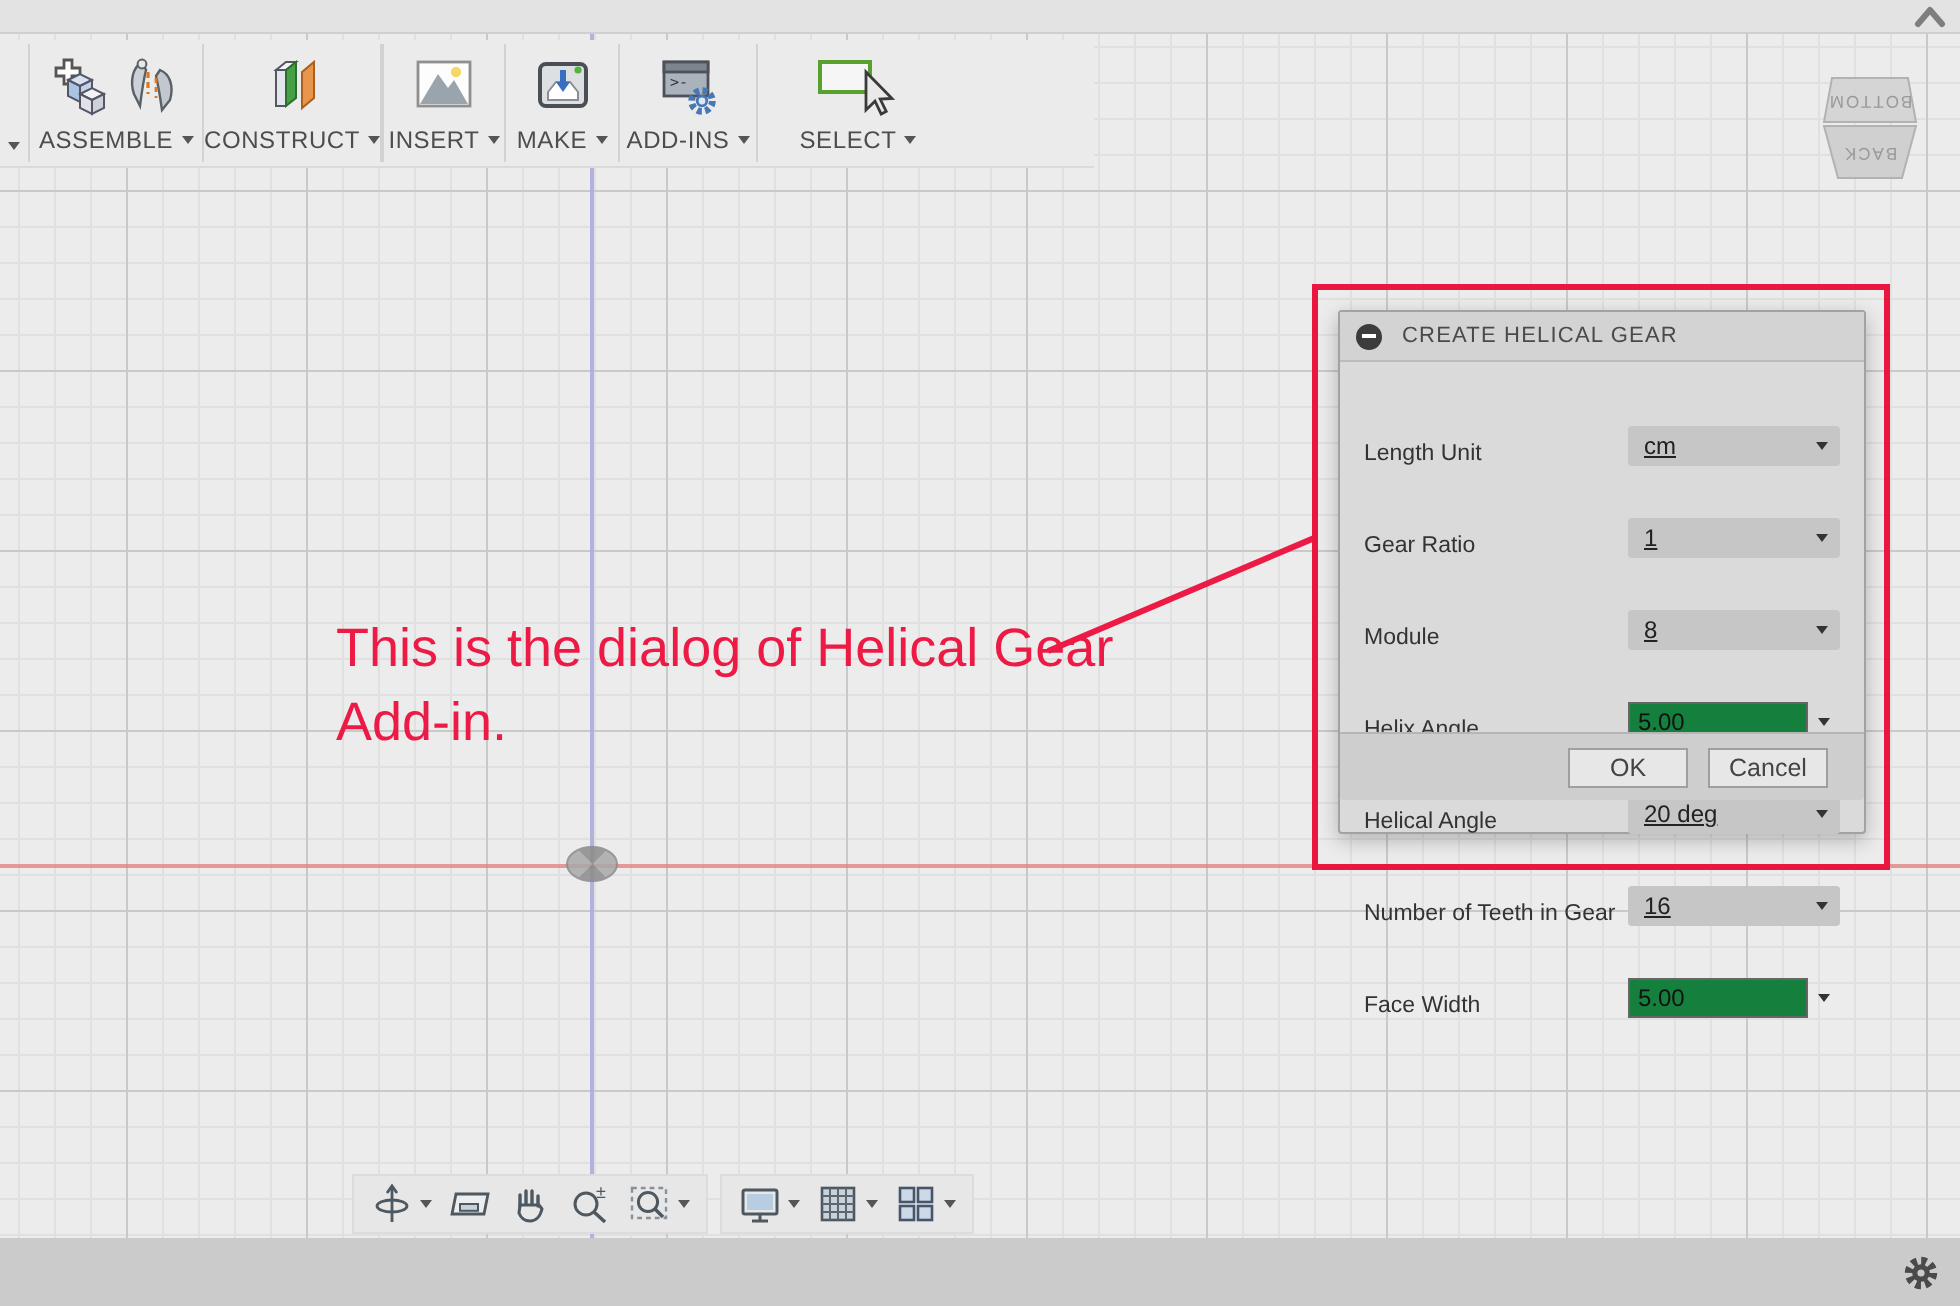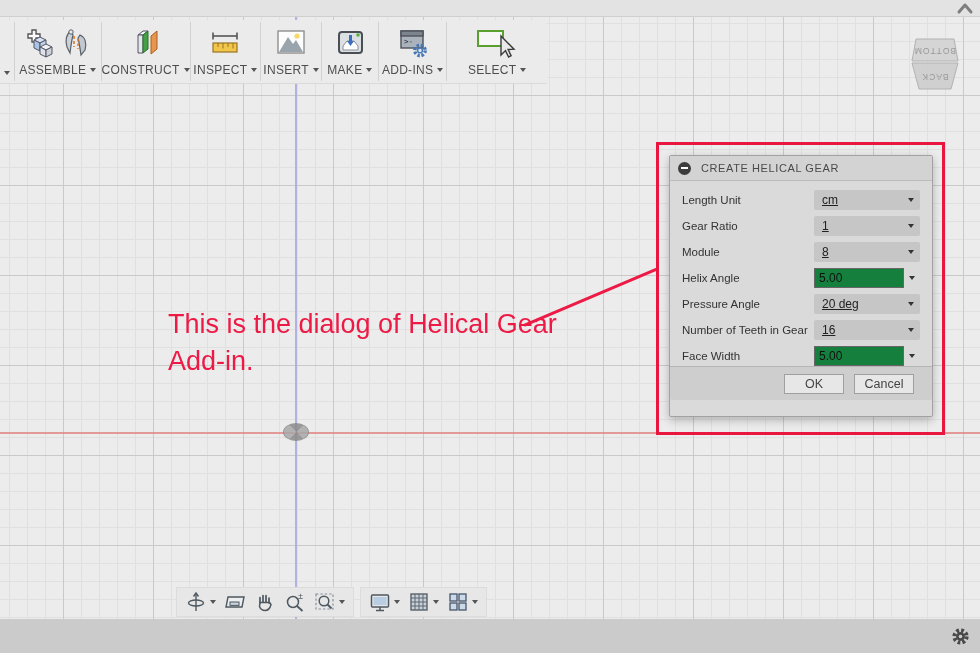--- a/index.html
+++ b/index.html
@@ -58,21 +58,21 @@
   
   .dialog { position:absolute; left:669px; top:155px; width:264px; height:262px;
     background:#dadada; border:1px solid #a2a2a2; border-radius:2px;
     box-shadow:0 3px 10px rgba(0,0,0,.25); z-index:25; }
   .dheader { height:25px; background:#d3d3d3; border-bottom:1px solid #bcbcbc;
     display:flex; align-items:center; padding-left:8px; }
   .dgrip { width:13px; height:13px; border-radius:50%; background:#3c3c3c; position:relative; cursor:pointer; }
   .dgrip::after { content:""; position:absolute; left:3px; top:5.5px; width:7px; height:2px; background:#fff; }
   .dtitle { margin-left:10px; font-size:11px; color:#4a4a4a; letter-spacing:.6px; }
   .dbody { padding-top:6px; }
-  .drow { height:26px; display:flex; align-items:center; position:relative; padding-left:12px; }
+  .drow { height:26px; display:flex; align-items:flex-end; position:relative; padding-left:12px;margin-top:20px; }
   .dlabel { font-size:11.5px; color:#333; }
   .dcombo { position:absolute; left:144px; width:106px; height:20px; background:#c6c6c6;
     border-radius:2px; display:flex; align-items:center; font-size:12px; color:#222;
     padding-left:8px; cursor:pointer;text-decoration:underline; }
   .dcombo .caret { position:absolute; right:6px; }
   .dinputwrap { position:absolute; left:144px; width:106px; height:20px; display:flex; align-items:center; }
   .dinput { width:90px; height:20px; border:1px solid #666; background:#15803d; font-size:12px;
     padding-left:4px; font-family:"Liberation Sans",sans-serif; color:#111; outline:none; }
   .dspin { width:16px; height:20px; display:flex; align-items:center; justify-content:center; cursor:pointer; }
   .dfooter { position:absolute; bottom:16px; left:0; right:0; height:34px; background:#cecece;
@@ -151,38 +151,20 @@
           <polygon points="21,9 27,4 27,22 21,27" fill="#e8954e" stroke="#ad5f1c" stroke-width="1"></polygon>
         </svg>
       </div>
       <div class="tlabel">
           <span>CONSTRUCT</span>
           <i class="caret"></i>
         </div>
     </div>
     <div class="tdiv"></div>
 
-    <div class="tgroup w-inspect">
-      <div class="ticons">
-        <svg width="32" height="30" viewBox="0 0 32 30">
-          <line x1="4" y1="8" x2="28" y2="8" stroke="#555" stroke-width="1.6"></line>
-          <line x1="4" y1="4.5" x2="4" y2="11.5" stroke="#555" stroke-width="1.6"></line>
-          <line x1="28" y1="4.5" x2="28" y2="11.5" stroke="#555" stroke-width="1.6"></line>
-          <rect x="4" y="15" width="24" height="9" fill="#f2c64b" stroke="#9a7420" stroke-width="1.2"></rect>
-          <line x1="9" y1="15" x2="9" y2="19" stroke="#9a7420" stroke-width="1"></line>
-          <line x1="14" y1="15" x2="14" y2="20.5" stroke="#9a7420" stroke-width="1"></line>
-          <line x1="19" y1="15" x2="19" y2="19" stroke="#9a7420" stroke-width="1"></line>
-          <line x1="24" y1="15" x2="24" y2="20.5" stroke="#9a7420" stroke-width="1"></line>
-        </svg>
-      </div>
-      <div class="tlabel">
-          <span>INSPECT</span>
-          <i class="caret"></i>
-        </div>
-    </div>
     <div class="tdiv"></div>
 
     <div class="tgroup w-insert">
       <div class="ticons">
         <svg width="32" height="30" viewBox="0 0 32 30">
           <rect x="3" y="3" width="26" height="22" fill="#fdfdfd" stroke="#8f8f8f" stroke-width="1.4"></rect>
           <polygon points="4,24 13,9 18,16 21,12 28,24" fill="#9aa4ad"></polygon>
           <circle cx="22" cy="8" r="2.6" fill="#f5d76a"></circle>
         </svg>
       </div>
@@ -285,21 +267,21 @@
       <div class="drow">
         <span class="dlabel">Helix Angle</span>
         <div class="dinputwrap">
           <input class="dinput" value="5.00" style="">
           <div class="dspin">
               <i class="caret dark"></i>
             </div>
         </div>
       </div>
       <div class="drow">
-        <span class="dlabel">Pressure Angle</span>
+        <span class="dlabel">Helical Angle</span>
         <div class="dcombo">
           <span>20 deg</span>
             <i class="caret dark"></i>
         </div>
       </div>
       <div class="drow">
         <span class="dlabel">Number of Teeth in Gear</span>
         <div class="dcombo">
           <span>16</span>
             <i class="caret dark"></i>

